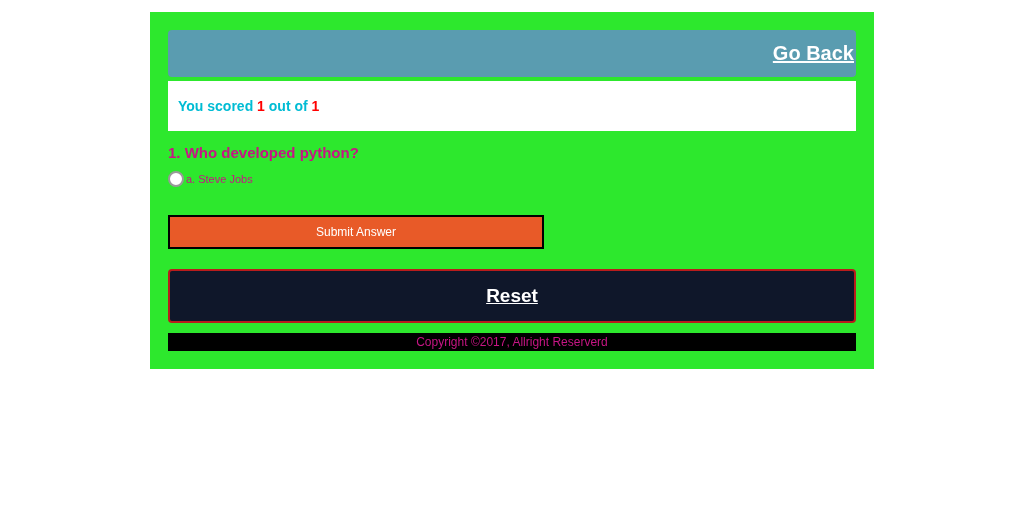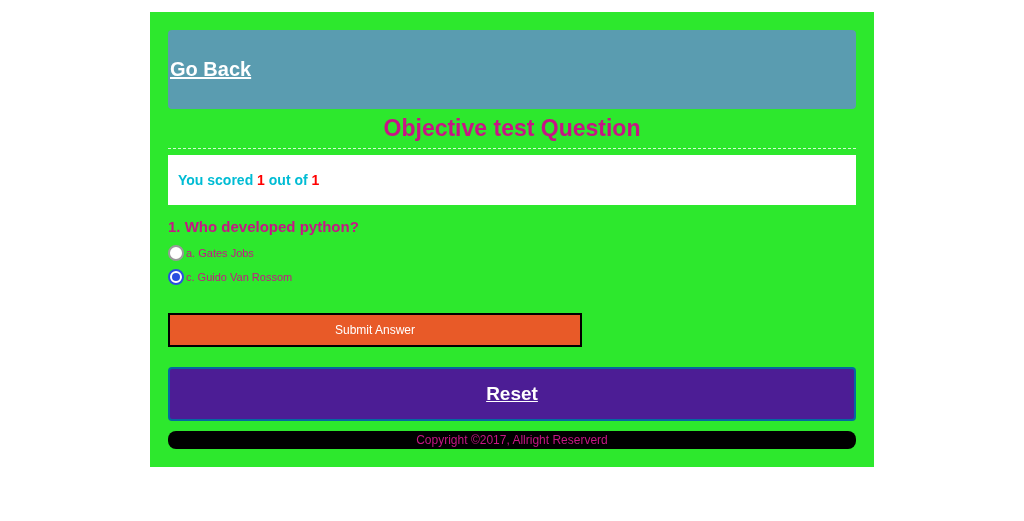--- a/index.html
+++ b/index.html
@@ -15,22 +15,22 @@
     }
     .container {
       margin: 12px 150px 0 150px;
       background: #2de82d;
       padding: 18px;
     }
     .go-back-bar {
       background: #5a9cb0;
       border: 2px solid #5a9cb0;
       border-radius: 4px;
-      text-align: left;
-      padding: 26px 0;
+      text-align: right;
+      padding: 10px 0;
       margin-bottom: 4px;
     }
     .go-back-link {
       color: #fff;
       font-size: 20px;
       font-weight: bold;
       text-decoration: underline;
     }
     .title {
       text-align: center;
@@ -91,78 +91,72 @@
       border-radius: 50%;
       background: #2b4ee0;
       display: block;
     }
     .option-label {
       color: #c71585;
       font-size: 11px;
       margin-left: 2px;
     }
     .submit-btn {
-      width: 414px;
+      width: 376px;
       background: #e85a28;
       color: #fff;
       border: 2px solid #000;
       font-size: 12px;
       padding: 8px 0;
       text-align: center;
       cursor: pointer;
       margin-bottom: 20px;
     }
     .reset-bar {
-      background: #4c1d95;
-      border: 2px solid #0369a1;
+      background: #0f172a;
+      border: 2px solid #b91c1c;
       border-radius: 4px;
       text-align: center;
       padding: 14px 0;
       margin-bottom: 10px;
     }
     .reset-link {
       color: #fff;
       font-size: 19px;
       font-weight: bold;
       text-decoration: underline;
     }
     .footer {
       background: #000;
       text-align: center;
       padding: 2px 0;
       color: #c71585;
       font-size: 12px;
-      border-radius: 8px;
     }
   </style>
 </head>
 <body>
 
 <div class="container">
 
   <div class="go-back-bar">
     <span class="go-back-link">Go Back</span>
   </div>
 
-  <div class="title">Objective test Question</div>
 
   <div class="score-box">
     <span class="score-prefix">You scored </span><span class="score-num">1</span><span class="score-prefix"> out of </span><span class="score-num">1</span>
   </div>
 
   <div class="question">1. Who developed python?</div>
 
   <div class="options">
     <div class="option">
       <span class="radio"></span>
-      <span class="option-label">a. Gates Jobs</span>
-    </div>
-    <div class="option">
-      <span class="radio selected"></span>
-      <span class="option-label">c. Guido Van Rossom</span>
+      <span class="option-label">a. Steve Jobs</span>
     </div>
   </div>
 
   <button class="submit-btn">Submit Answer</button>
 
   <div class="reset-bar">
     <span class="reset-link">Reset</span>
   </div>
 
   <div class="footer">Copyright ©2017, Allright Reserverd</div>

